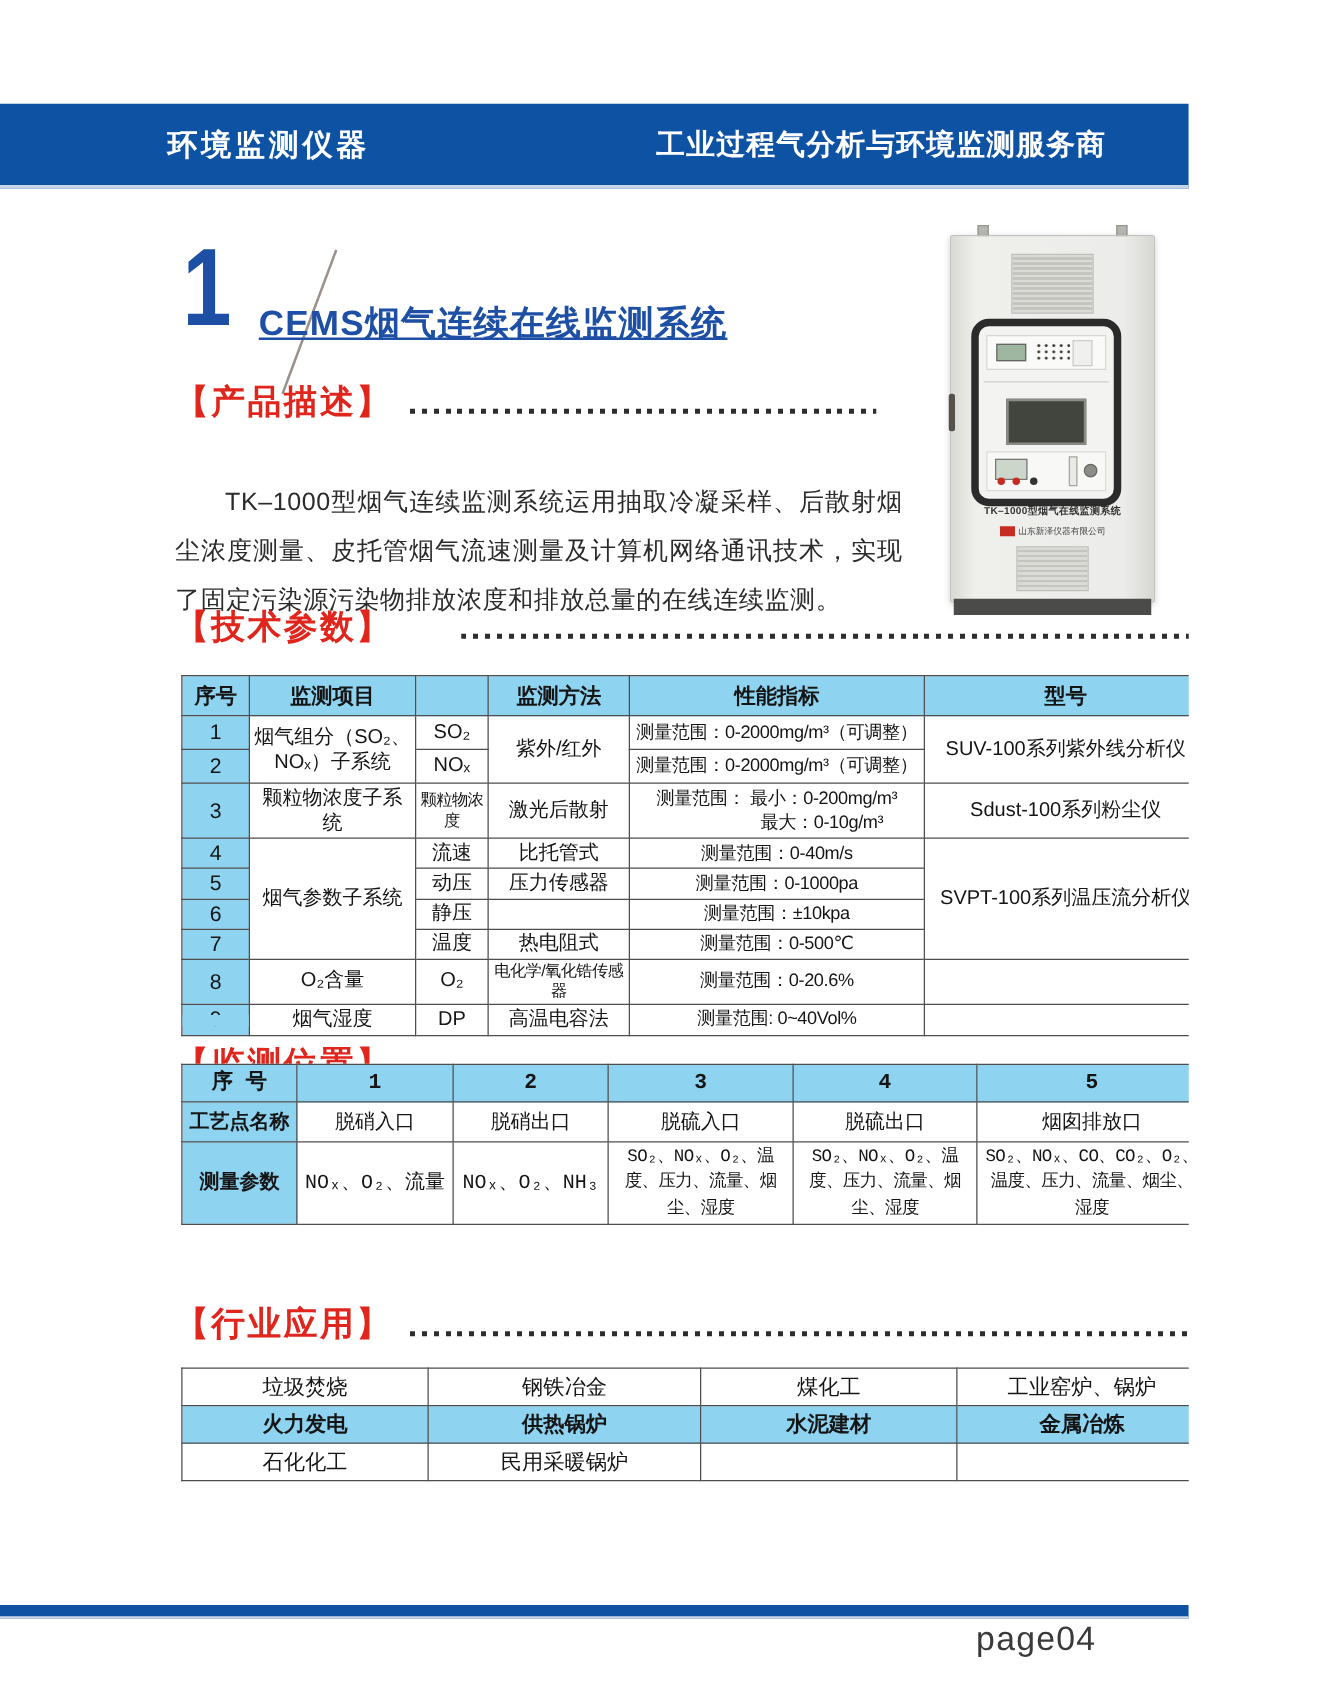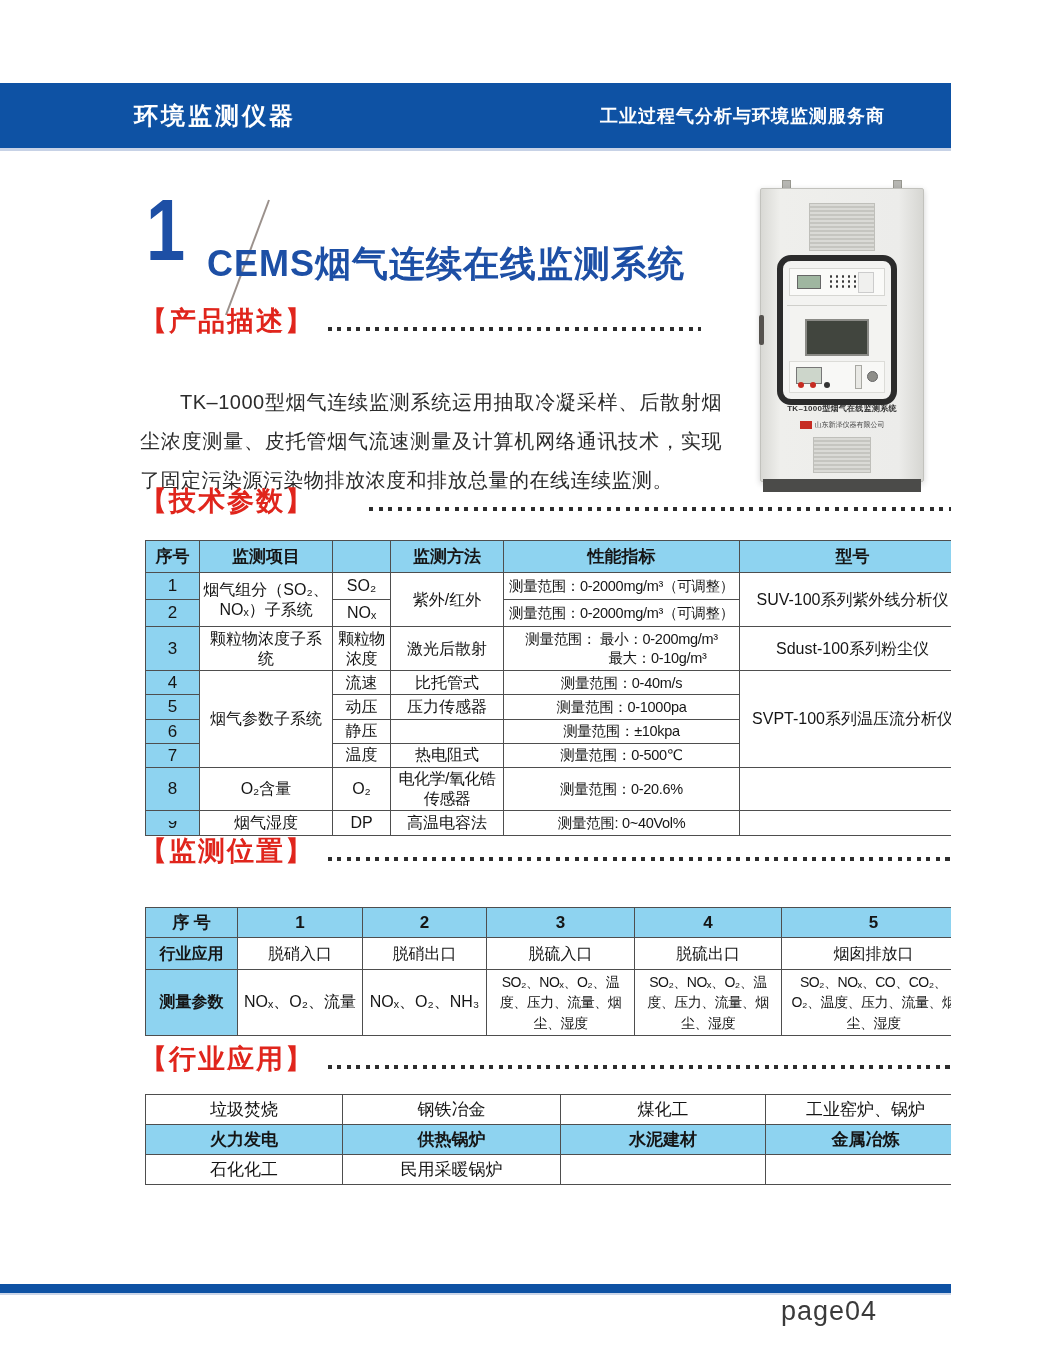--- a/index.html
+++ b/index.html
@@ -4,27 +4,27 @@
 <style>
   html,body{margin:0;padding:0;background:#ffffff;}
   #page{position:relative;width:951px;height:1346px;background:#ffffff;overflow:hidden;
         font-family:"Liberation Sans","DejaVu Sans",sans-serif;color:#222;}
 
   
   .band{position:absolute;left:0;top:83px;width:100%;height:68px;background:#0e52a4;
         border-bottom:3px solid #c7d2e6;box-sizing:border-box;
         display:flex;align-items:center;justify-content:space-between;padding:0 66px 0 134px;}
   .band-left{color:#fff;font-size:24px;font-weight:bold;letter-spacing:3px;}
-  .band-right{color:#fff;font-size:18px;font-weight:bold;letter-spacing:1px;}
+  .band-right{color:#fff;font-size:23px;font-weight:bold;letter-spacing:1px;}
 
   
   .sec-num{position:absolute;left:146px;top:186px;font-size:88px;font-weight:800;color:#1d4fa5;
            line-height:1;transform:scaleX(.8);transform-origin:left top;}
   .slash{position:absolute;left:220px;top:198px;}
-  .sec-title{position:absolute;left:207px;top:240px;font-size:36px;font-weight:bold;color:#1d4fa5;letter-spacing:1px;}
+  .sec-title{position:absolute;left:207px;top:240px;font-size:28px;font-weight:bold;color:#1d4fa5;letter-spacing:1px;text-decoration:underline;}
 
   
   .heading-row{position:absolute;display:flex;align-items:flex-end;}
   .h-red{color:#e0251c;font-size:27px;font-weight:bold;white-space:nowrap;letter-spacing:2px;}
   .dots{flex:1;height:4px;margin:0 2px 8px 14px;
         background-image:repeating-linear-gradient(to right,#2d2d2d 0 4px,transparent 4px 9.5px);}
   #desc-heading{left:140px;top:303px;width:563px;}
   #tech-heading{left:140px;top:483px;width:826px;gap:41px;}
   #pos-heading{left:140px;top:833px;width:826px;}
   #ind-heading{left:140px;top:1041px;width:826px;}
@@ -32,27 +32,27 @@
   .desc-text{position:absolute;left:140px;top:347px;width:582px;font-size:20px;line-height:39px;
              color:#2b2b2b;text-align:justify;text-indent:2em;letter-spacing:.5px;margin-top:36px;}
 
   
   table.tbl{position:absolute;left:145px;border-collapse:collapse;table-layout:fixed;background:#fff;}
   .tbl td,.tbl th{border:1px solid #4e4e4e;text-align:center;vertical-align:middle;color:#151515;
                   padding:1px 3px;line-height:1.25;}
   .tbl th{background:#8ed3f0;font-weight:bold;font-size:17px;}
   .blue{background:#8ed3f0;}
   .num{font-size:17px;}
-  .small{font-size:16px;letter-spacing:-.5px;padding:1px 1px;}
+  .small{font-size:13px;letter-spacing:-.5px;padding:1px 1px;}
   .nowrap{white-space:nowrap;}
   .spec{font-size:14.5px;letter-spacing:-.3px;white-space:nowrap;}
   .spec2-wrap{font-size:14.5px;letter-spacing:-.3px;}
   .spec-line2{transform:translateX(36px);}
   #tech-table{top:540px;width:820px;font-size:16px;}
-  #pos-table{top:907px;width:820px;font-size:16px;}
+  #pos-table{top:851px;width:820px;font-size:16px;font-family:Liberation Mono, monospace;}
   #pos-table .pp{font-size:14px;letter-spacing:-.5px;line-height:1.45;padding:2px 4px;}
   #ind-table{top:1094px;width:820px;font-size:17px;}
   .stub{position:absolute;left:146px;top:812px;width:53px;height:9px;background:#8ed3f0;}
 
   
   #cabinet{position:absolute;left:752px;top:180px;width:180px;height:316px;}
   .hook{position:absolute;top:0;width:7px;height:9px;background:#b6b6b2;border:1px solid #97978f;}
   .hook.l{left:30px}.hook.r{right:30px}
   .cab-body{position:absolute;left:8px;top:8px;width:162px;height:292px;border:1px solid #c2c2bd;border-radius:2px;
             background:linear-gradient(to right,#d9d9d5,#efefec 12%,#ececea 85%,#d6d6d2);
@@ -252,21 +252,21 @@
     <tbody>
         <tr style="height:30px">
       <th>序  号</th>
       <th>1</th>
       <th>2</th>
       <th>3</th>
       <th>4</th>
       <th>5</th>
     </tr>
     <tr style="height:32px">
-      <td class="blue" style="font-weight:bold">行业应用</td>
+      <td class="blue" style="font-weight:bold">工艺点名称</td>
       <td>脱硝入口</td>
       <td>脱硝出口</td>
       <td>脱硫入口</td>
       <td>脱硫出口</td>
       <td>烟囱排放口</td>
     </tr>
     <tr style="height:58px">
       <td class="blue" style="font-weight:bold">测量参数</td>
       <td>NOₓ、O₂、流量</td>
       <td>NOₓ、O₂、NH₃</td>

